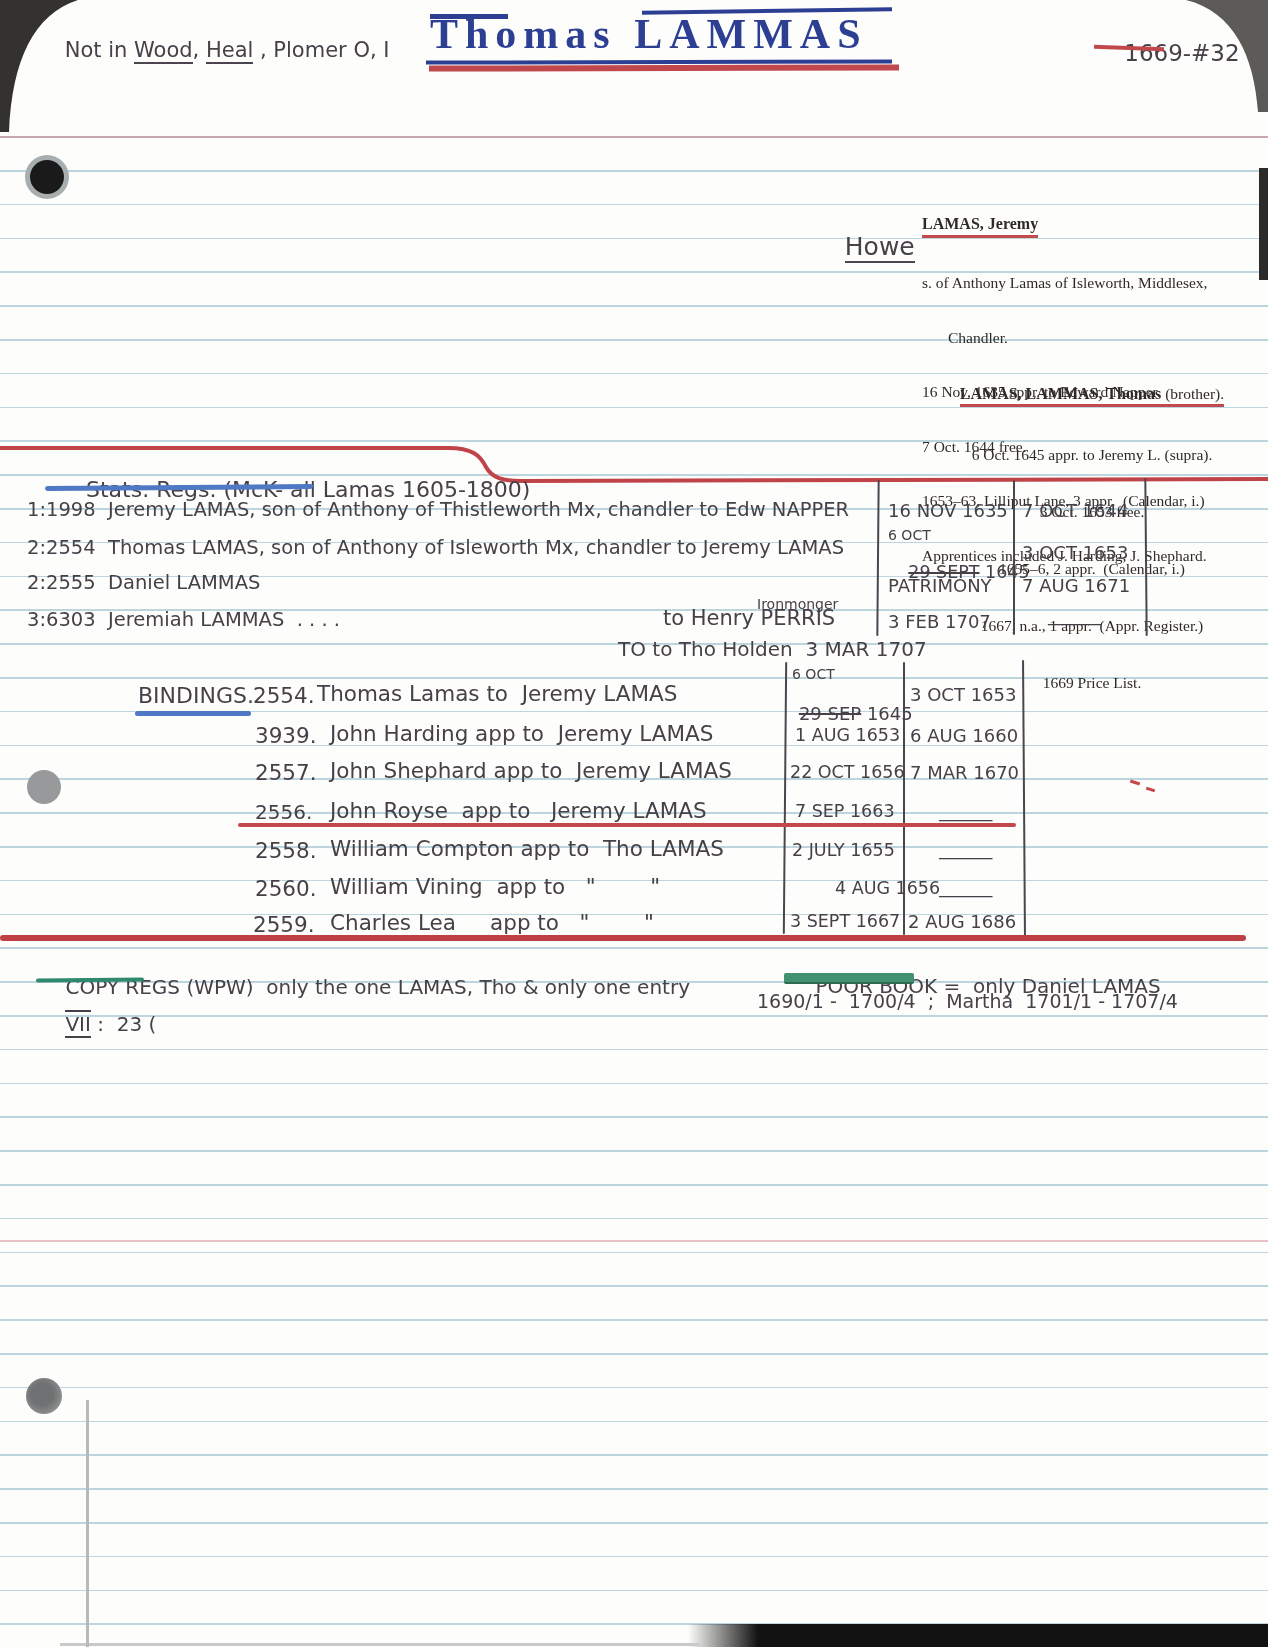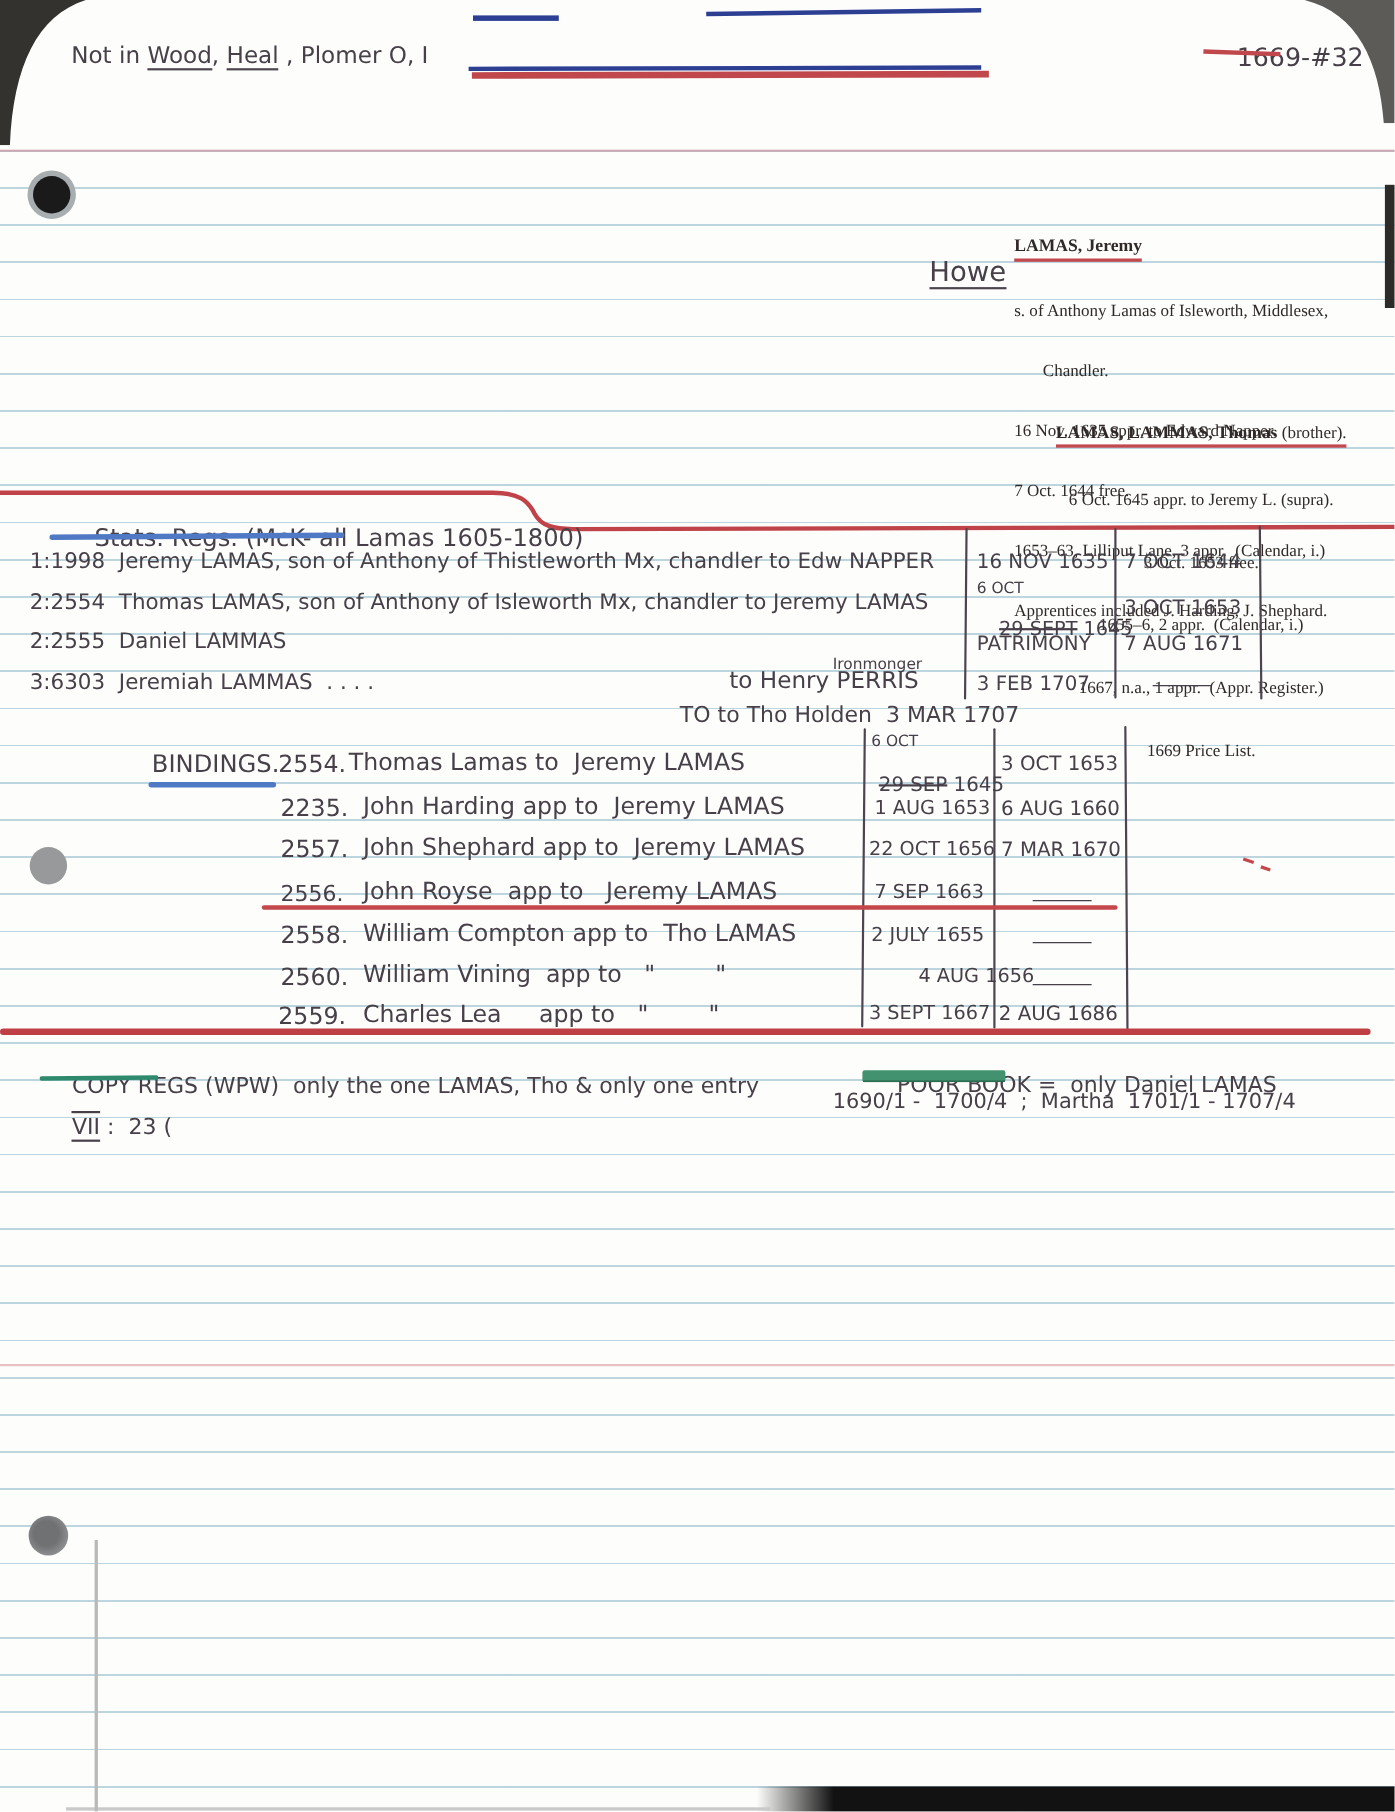--- a/index.html
+++ b/index.html
@@ -42,20 +42,21 @@
 
   <div class="d" style="left:25px;top:155px;width:44px;height:44px;border-radius:50%;background:#a8adb0;"></div>
   <div class="d" style="left:30px;top:160px;width:34px;height:34px;border-radius:50%;background:#1a1a1a;"></div>
   <div class="d" style="left:27px;top:770px;width:34px;height:34px;border-radius:50%;background:#97999b;"></div>
   <div class="d" style="left:26px;top:1378px;width:36px;height:36px;border-radius:50%;background:radial-gradient(circle at 45% 45%,#6f7173 0 40%,#8f9193 75%);"></div>
 
   <div class="t hw" style="left:38px;top:14px;font-size:21px;">
     <span>Not in </span><span class="uink">Wood</span><span>, </span><span class="uink">Heal</span><span> , Plomer O, I</span>
   </div>
 
+  <div class="t title" style="left:430px;top:10px;">Thomas LAMMAS</div>
   <div class="d" style="left:430px;top:14px;width:78px;height:4.5px;background:#2c3f93;"></div>
   <div class="d" style="left:642px;top:9px;width:250px;height:4px;background:#2c3f93;transform:rotate(-0.8deg);"></div>
   <div class="d" style="left:426px;top:60px;width:466px;height:4px;background:#2c3f93;transform:rotate(-0.15deg);"></div>
   <div class="d" style="left:429px;top:65px;width:470px;height:6px;background:#c0474b;transform:rotate(-0.15deg);"></div>
 
   <div class="t hw" style="left:1095px;top:14px;font-size:23px;">
     <span>1669</span><span>-#32</span>
   </div>
   <div class="d" style="left:1094px;top:46px;width:70px;height:4px;background:#c0474b;transform:rotate(2deg);"></div>
 
@@ -126,21 +127,21 @@
   <div class="d" style="left:135px;top:711px;width:116px;height:5px;background:#4f79c5;border-radius:3px;"></div>
 
   <div class="t hw" style="left:253px;top:683px;font-size:21.5px;">2554.</div>
   <div class="t hw" style="left:317px;top:681px;font-size:21.5px;">Thomas Lamas to  Jeremy LAMAS</div>
   <div class="t hw" style="left:792px;top:666px;font-size:14px;">6 OCT</div>
   <div class="t hw" style="left:776px;top:682px;font-size:18px;">
     <span class="strike">29 SEP</span><span> 1645</span>
   </div>
   <div class="t hw" style="left:910px;top:684px;font-size:18px;">3 OCT 1653</div>
 
-  <div class="t hw" style="left:255px;top:723px;font-size:21.5px;">2235.</div>
+  <div class="t hw" style="left:255px;top:723px;font-size:21.5px;">3939.</div>
   <div class="t hw" style="left:330px;top:721px;font-size:21.5px;">John Harding app to  Jeremy LAMAS</div>
   <div class="t hw" style="left:795px;top:725px;font-size:17.5px;text-align:center;">1 AUG 1653</div>
   <div class="t hw" style="left:910px;top:725px;font-size:18px;">6 AUG 1660</div>
 
   <div class="t hw" style="left:255px;top:760px;font-size:21.5px;">2557.</div>
   <div class="t hw" style="left:330px;top:758px;font-size:21.5px;">John Shephard app to  Jeremy LAMAS</div>
   <div class="t hw" style="left:790px;top:762px;font-size:17.5px;">22 OCT 1656</div>
   <div class="t hw" style="left:910px;top:762px;font-size:18px;">7 MAR 1670</div>
 
   <div class="t hw" style="left:255px;top:800px;font-size:20px;">2556.</div>

